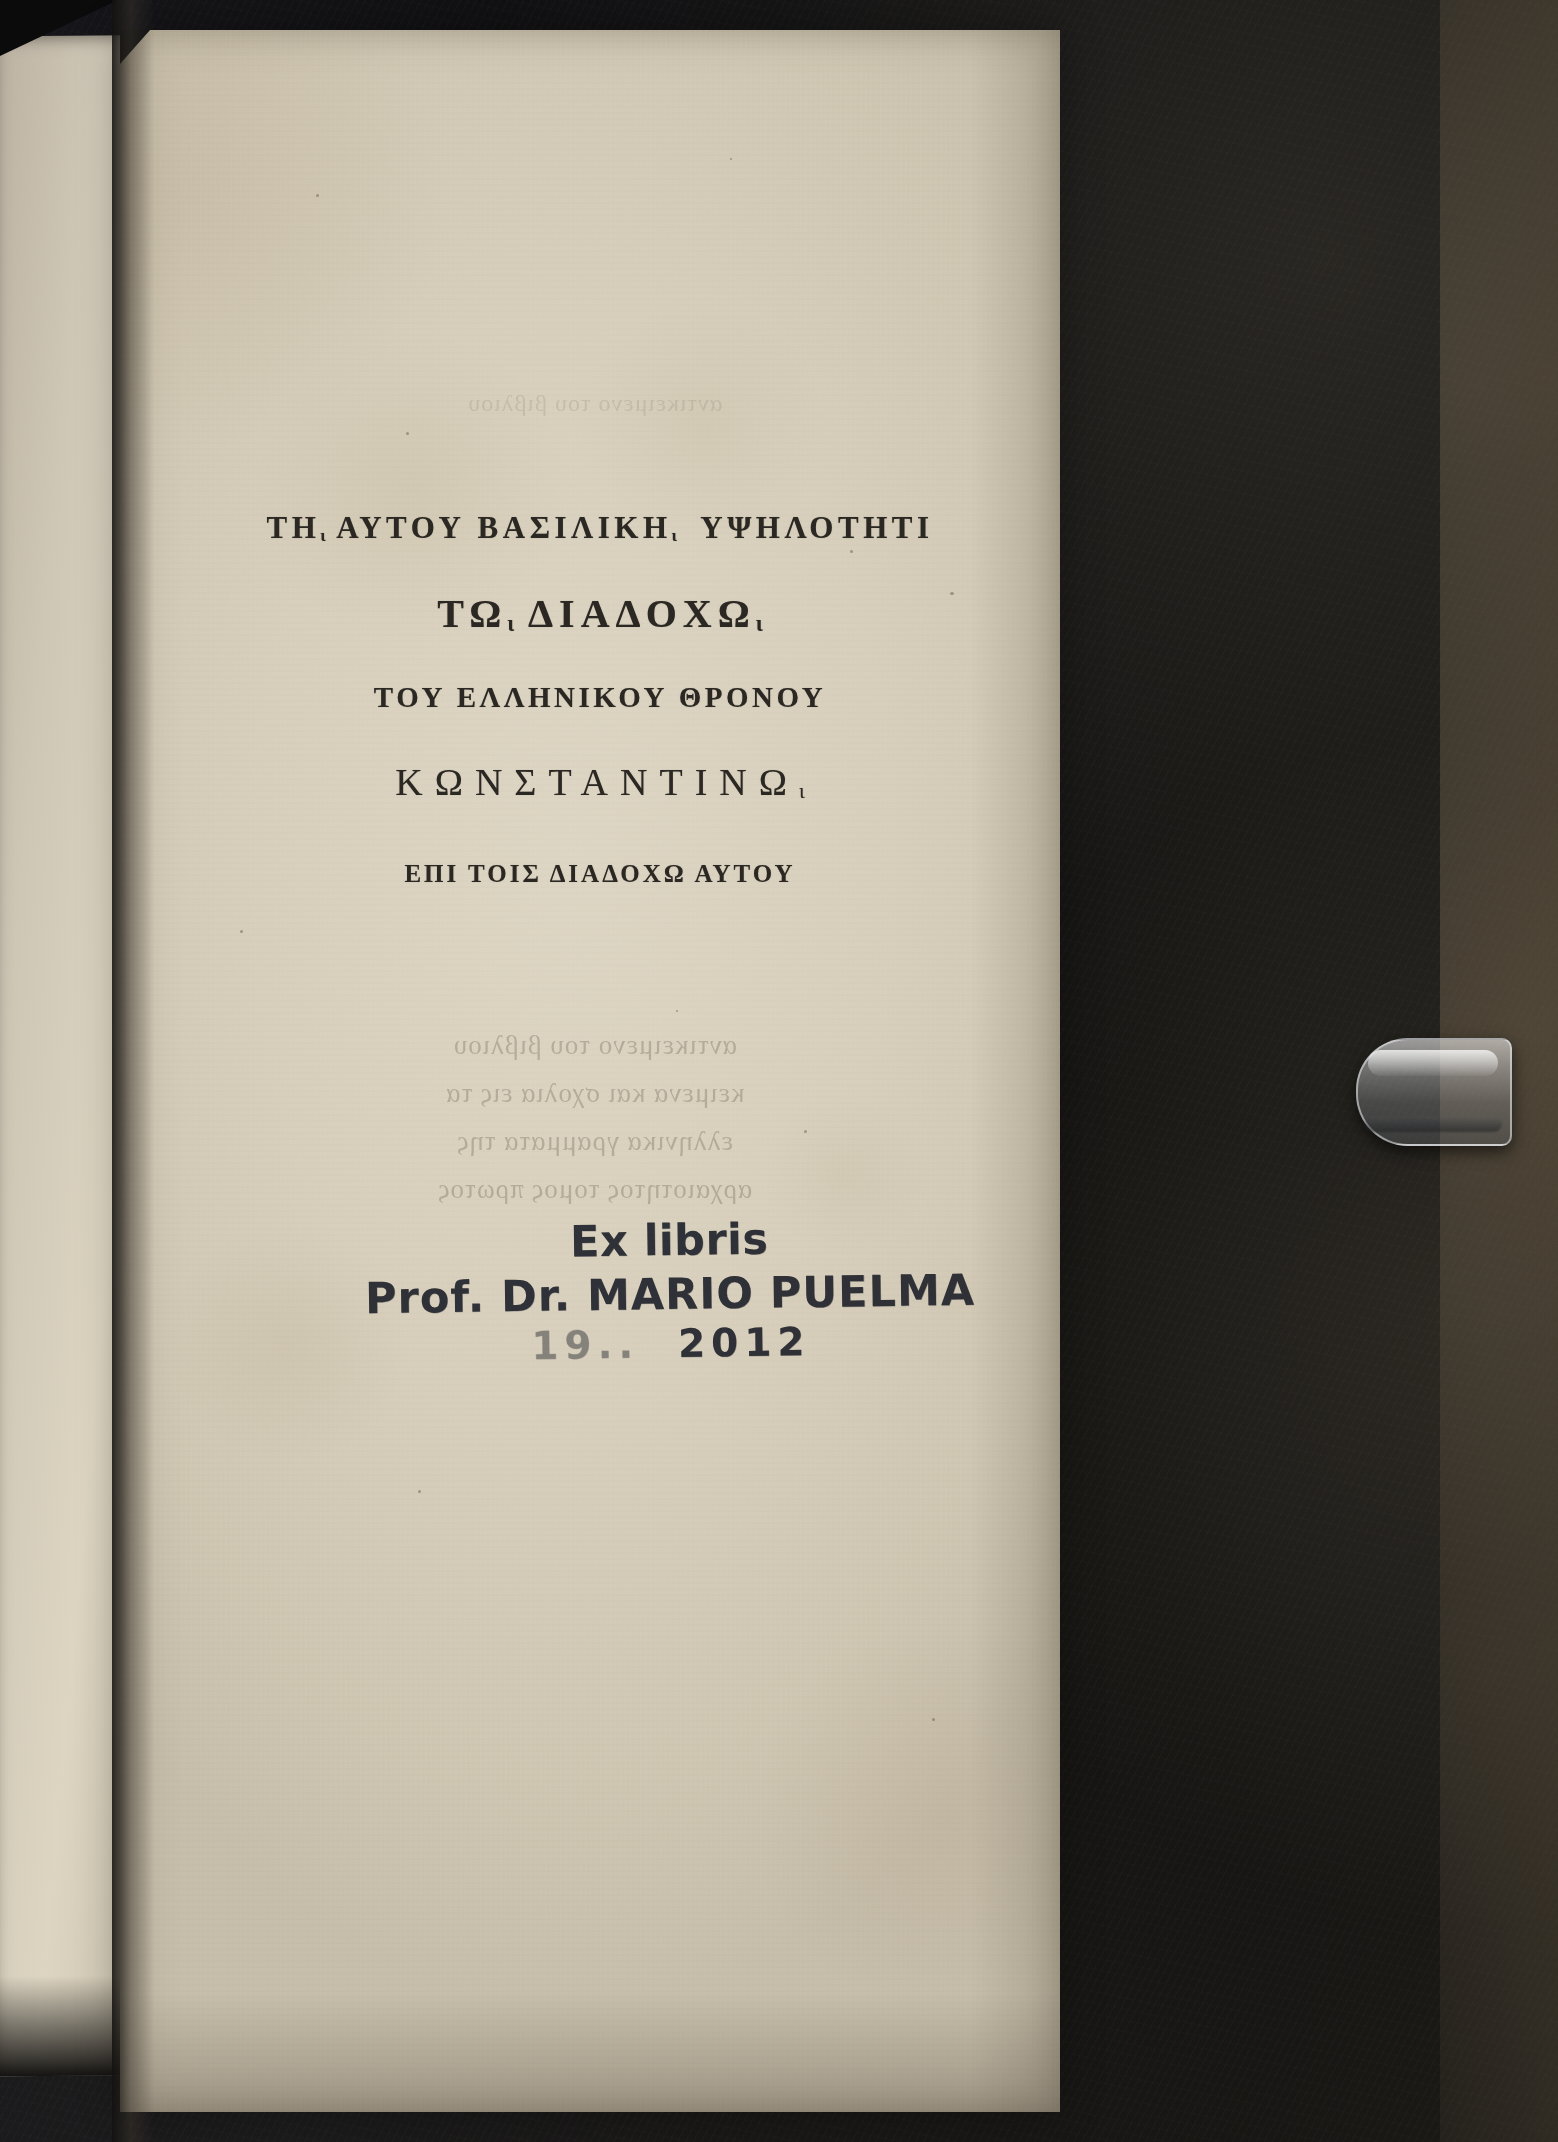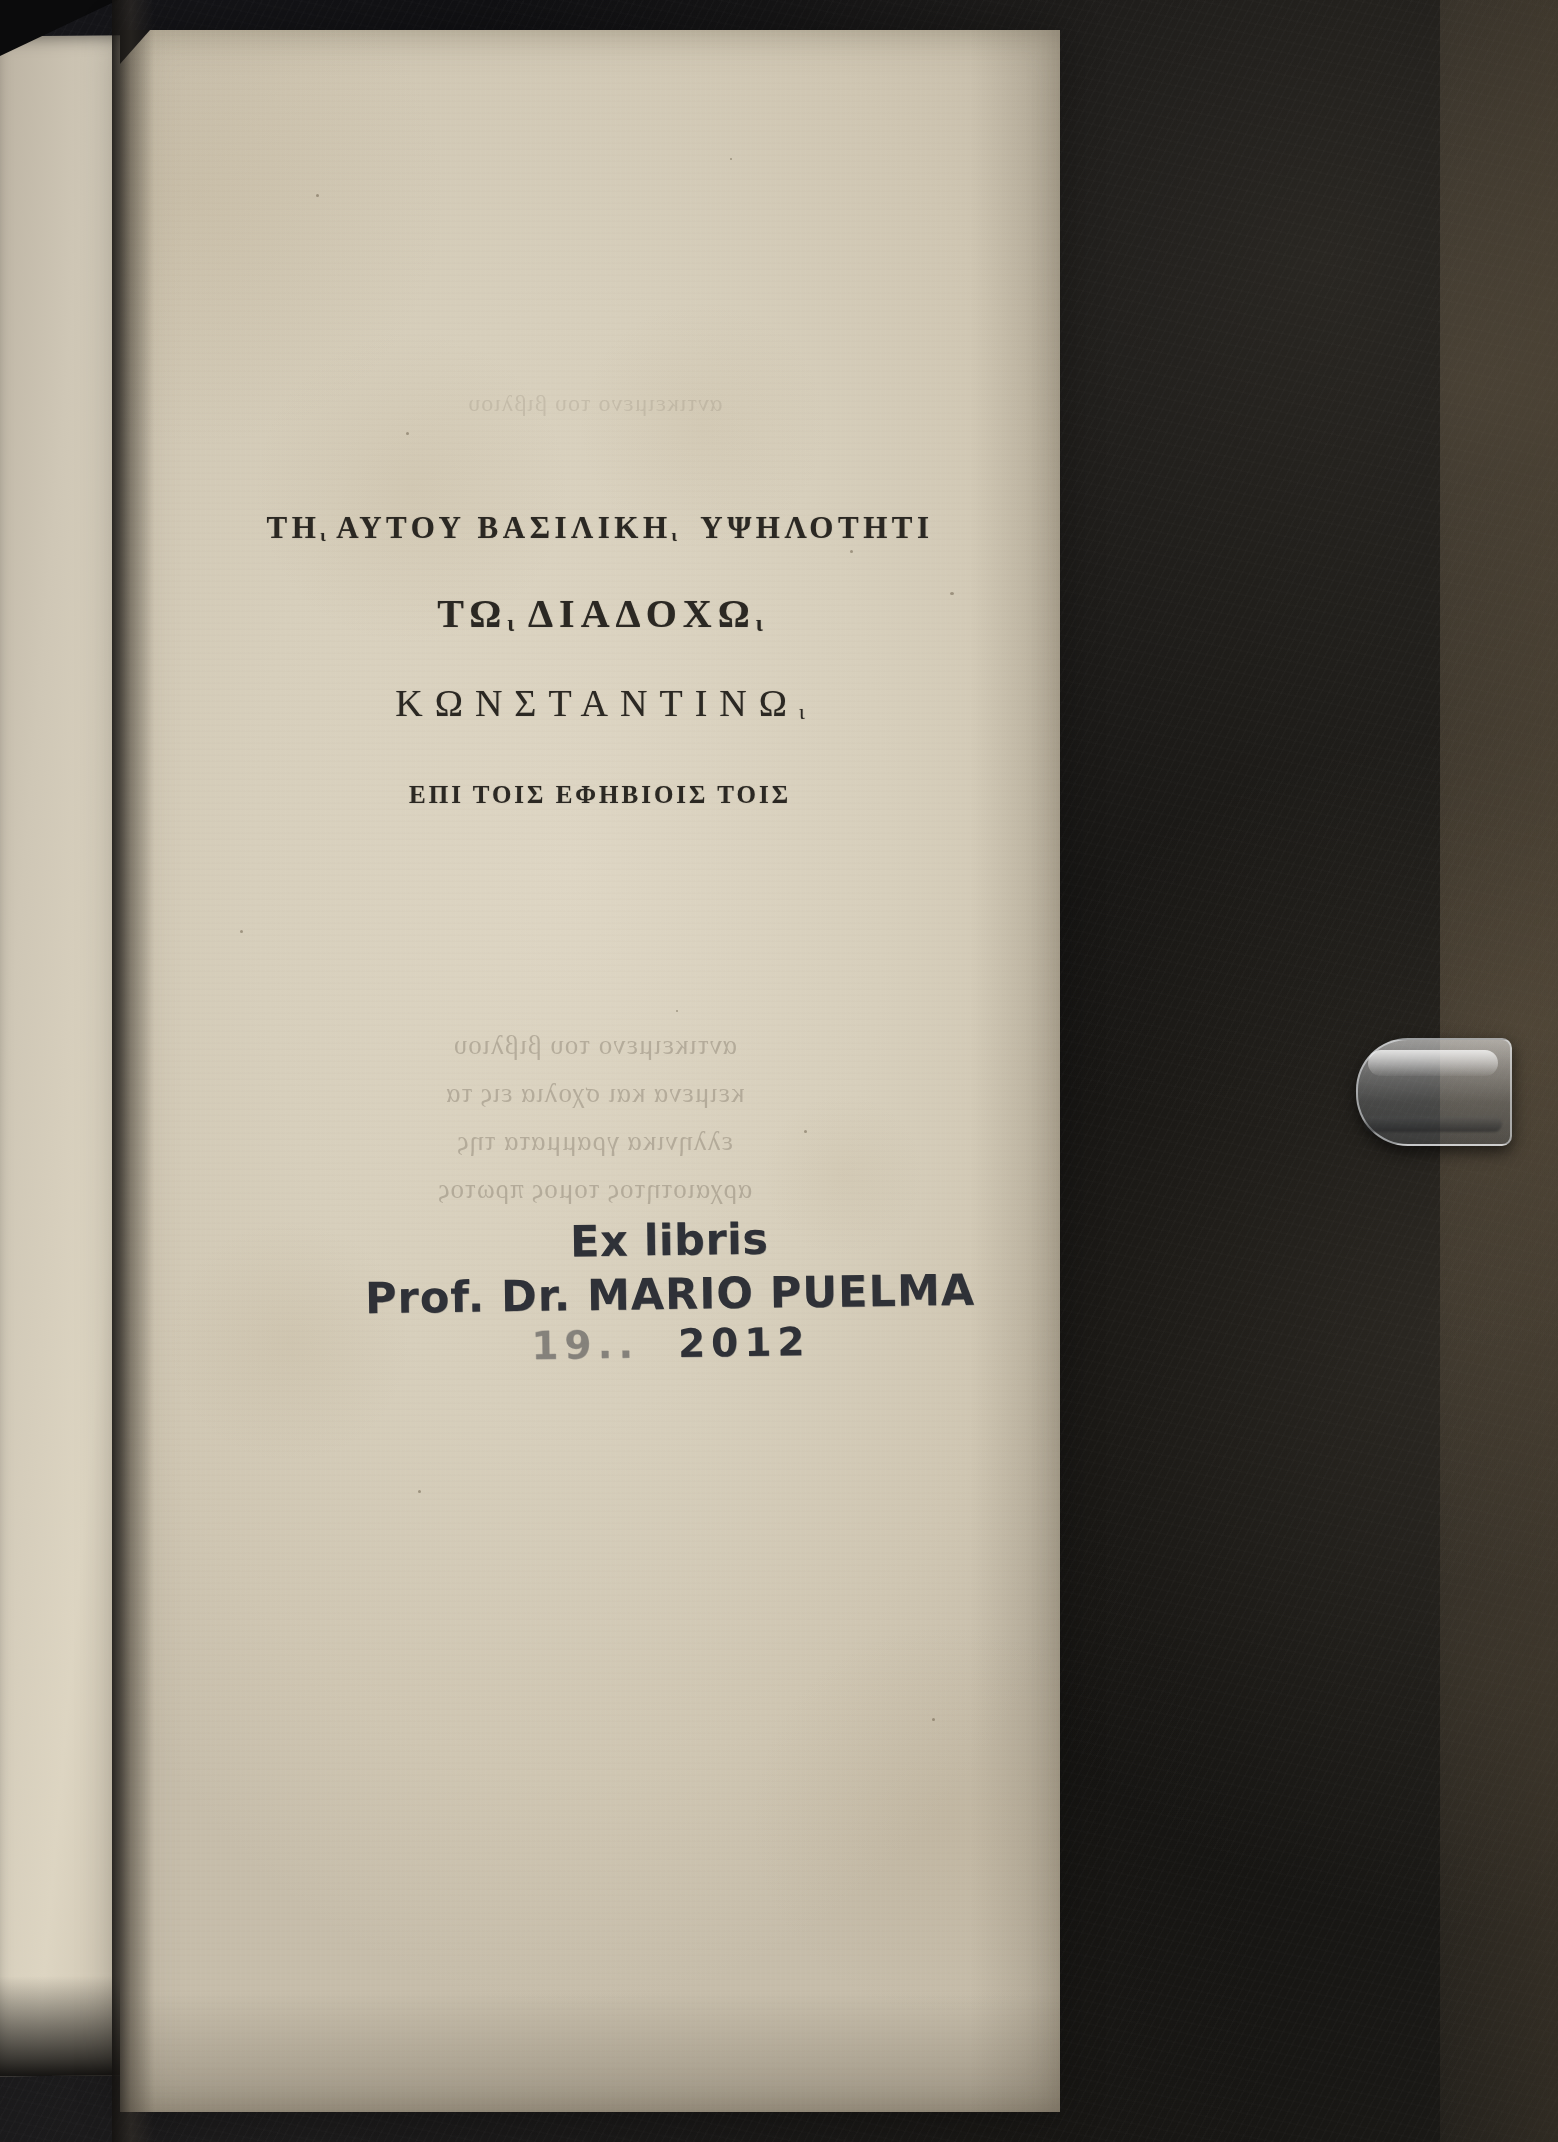--- a/index.html
+++ b/index.html
@@ -325,22 +325,23 @@
 
     <div class="bleed" style="top:1000px;font-size:27px;">αντικειμενο του βιβλιου</div>
     <div class="bleed" style="top:1048px;font-size:27px;">κειμενα και σχολια εις τα</div>
     <div class="bleed" style="top:1096px;font-size:27px;">ελληνικα γραμματα της</div>
     <div class="bleed" style="top:1144px;font-size:27px;">αρχαιοτητος τομος πρωτος</div>
     <div class="bleed" style="top:360px;font-size:24px;opacity:0.5;">αντικειμενο του βιβλιου</div>
 
     <div id="dedication">
       <p class="ded-line l1">ΤΗ<span class="iota">ι</span> ΑΥΤΟΥ ΒΑΣΙΛΙΚΗ<span class="iota">ι</span>  ΥΨΗΛΟΤΗΤΙ</p>
       <p class="ded-line l2">ΤΩ<span class="iota">ι</span> ΔΙΑΔΟΧΩ<span class="iota">ι</span></p>
+      <p class="ded-line l3">ΤΟΥ ΕΛΛΗΝΙΚΟΥ ΘΡΟΝΟΥ</p>
       <p class="ded-line l4">ΚΩΝΣΤΑΝΤΙΝΩ<span class="iota">ι</span></p>
-      <p class="ded-line l5">ΕΠΙ ΤΟΙΣ ΕΦΗΒΙΟΙΣ ΤΟΙΣ</p>
+      <p class="ded-line l5">ΕΠΙ ΤΟΙΣ ΔΙΑΔΟΧΩ ΑΥΤΟΥ</p>
     </div>
 
     <div id="exlibris">
       <p class="st-line st1">Ex libris</p>
       <p class="st-line st2">Prof. Dr. MARIO PUELMA</p>
       <p class="st-line st3"><span class="faded">19..</span>&nbsp;&nbsp;<span>2012</span></p>
     </div>
 
     <div id="recto-right-shade"></div>
     <div id="recto-bottom-shade"></div>

